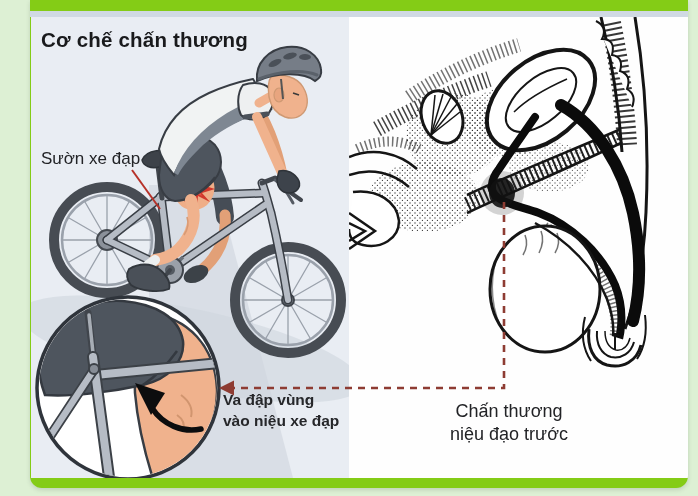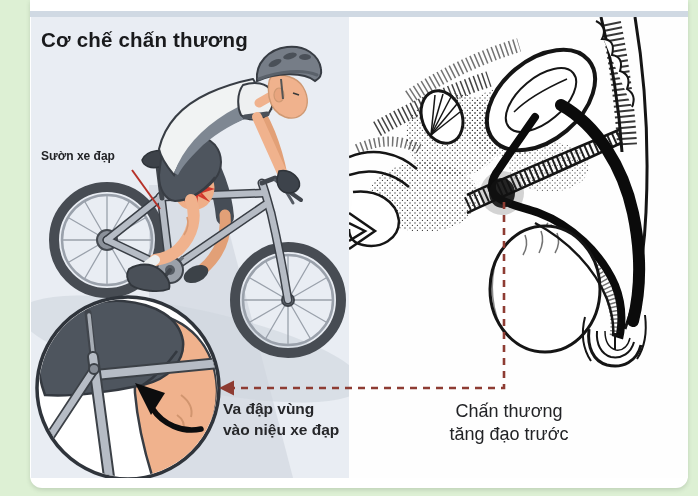--- a/index.html
+++ b/index.html
@@ -4,21 +4,21 @@
 <style>
   html,body{margin:0;padding:0;}
   body{
     width:698px;height:496px;overflow:hidden;position:relative;
     background:#ddf0d4;
     font-family:"Liberation Sans", sans-serif;
     -webkit-font-smoothing:antialiased;
   }
   .card{
     position:absolute;left:30px;top:0;width:658px;height:488px;
-    background:#ffffff;border-radius:0 0 12px 12px;
+    background:#84cc16;border-radius:0 0 12px 12px;
     box-shadow:0 2px 4px rgba(60,80,60,.18);
     overflow:hidden;
   }
   .top-band{
     position:absolute;left:0;top:11px;width:100%;height:6px;
     background:#d0d9e3;
   }
   .panel-left{
     position:absolute;left:1px;top:17px;width:318px;height:461px;
     background:#e9edf3;overflow:hidden;
@@ -31,24 +31,24 @@
   .overlay{
     position:absolute;left:0;top:0;width:658px;height:488px;
     pointer-events:none;
   }
   .title{
     position:absolute;left:11px;top:28px;
     font-size:20.5px;font-weight:700;color:#191a1c;letter-spacing:.2px;
   }
   .frame-label{
     position:absolute;left:11px;top:149px;
-    font-size:12px;font-weight:700;color:#222326;text-align:right;
+    font-size:17px;font-weight:400;color:#222326;text-align:right;
   }
   .inset-caption{
-    position:absolute;left:193px;top:398px;width:140px;
+    position:absolute;left:193px;top:389px;width:140px;
     font-size:15.5px;font-weight:600;color:#26272a;line-height:21px;
   }
   .right-caption{
     position:absolute;left:393px;top:400px;width:172px;
     text-align:center;font-size:18px;font-weight:400;color:#222326;line-height:23px;
   }
   .caption-line{display:block;}
 </style>
 </head>
 <body>
@@ -311,15 +311,15 @@
   </svg>
 
   <div class="title">Cơ chế chấn thương</div>
   <div class="frame-label">Sườn xe đạp</div>
   <div class="inset-caption">
     <span class="caption-line">Va đập vùng</span>
     <span class="caption-line">vào niệu xe đạp</span>
   </div>
   <div class="right-caption">
     <span class="caption-line">Chấn thương</span>
-    <span class="caption-line">tăng đạo trước</span>
+    <span class="caption-line">niệu đạo trước</span>
   </div>
 </div>
 
 </body></html>

